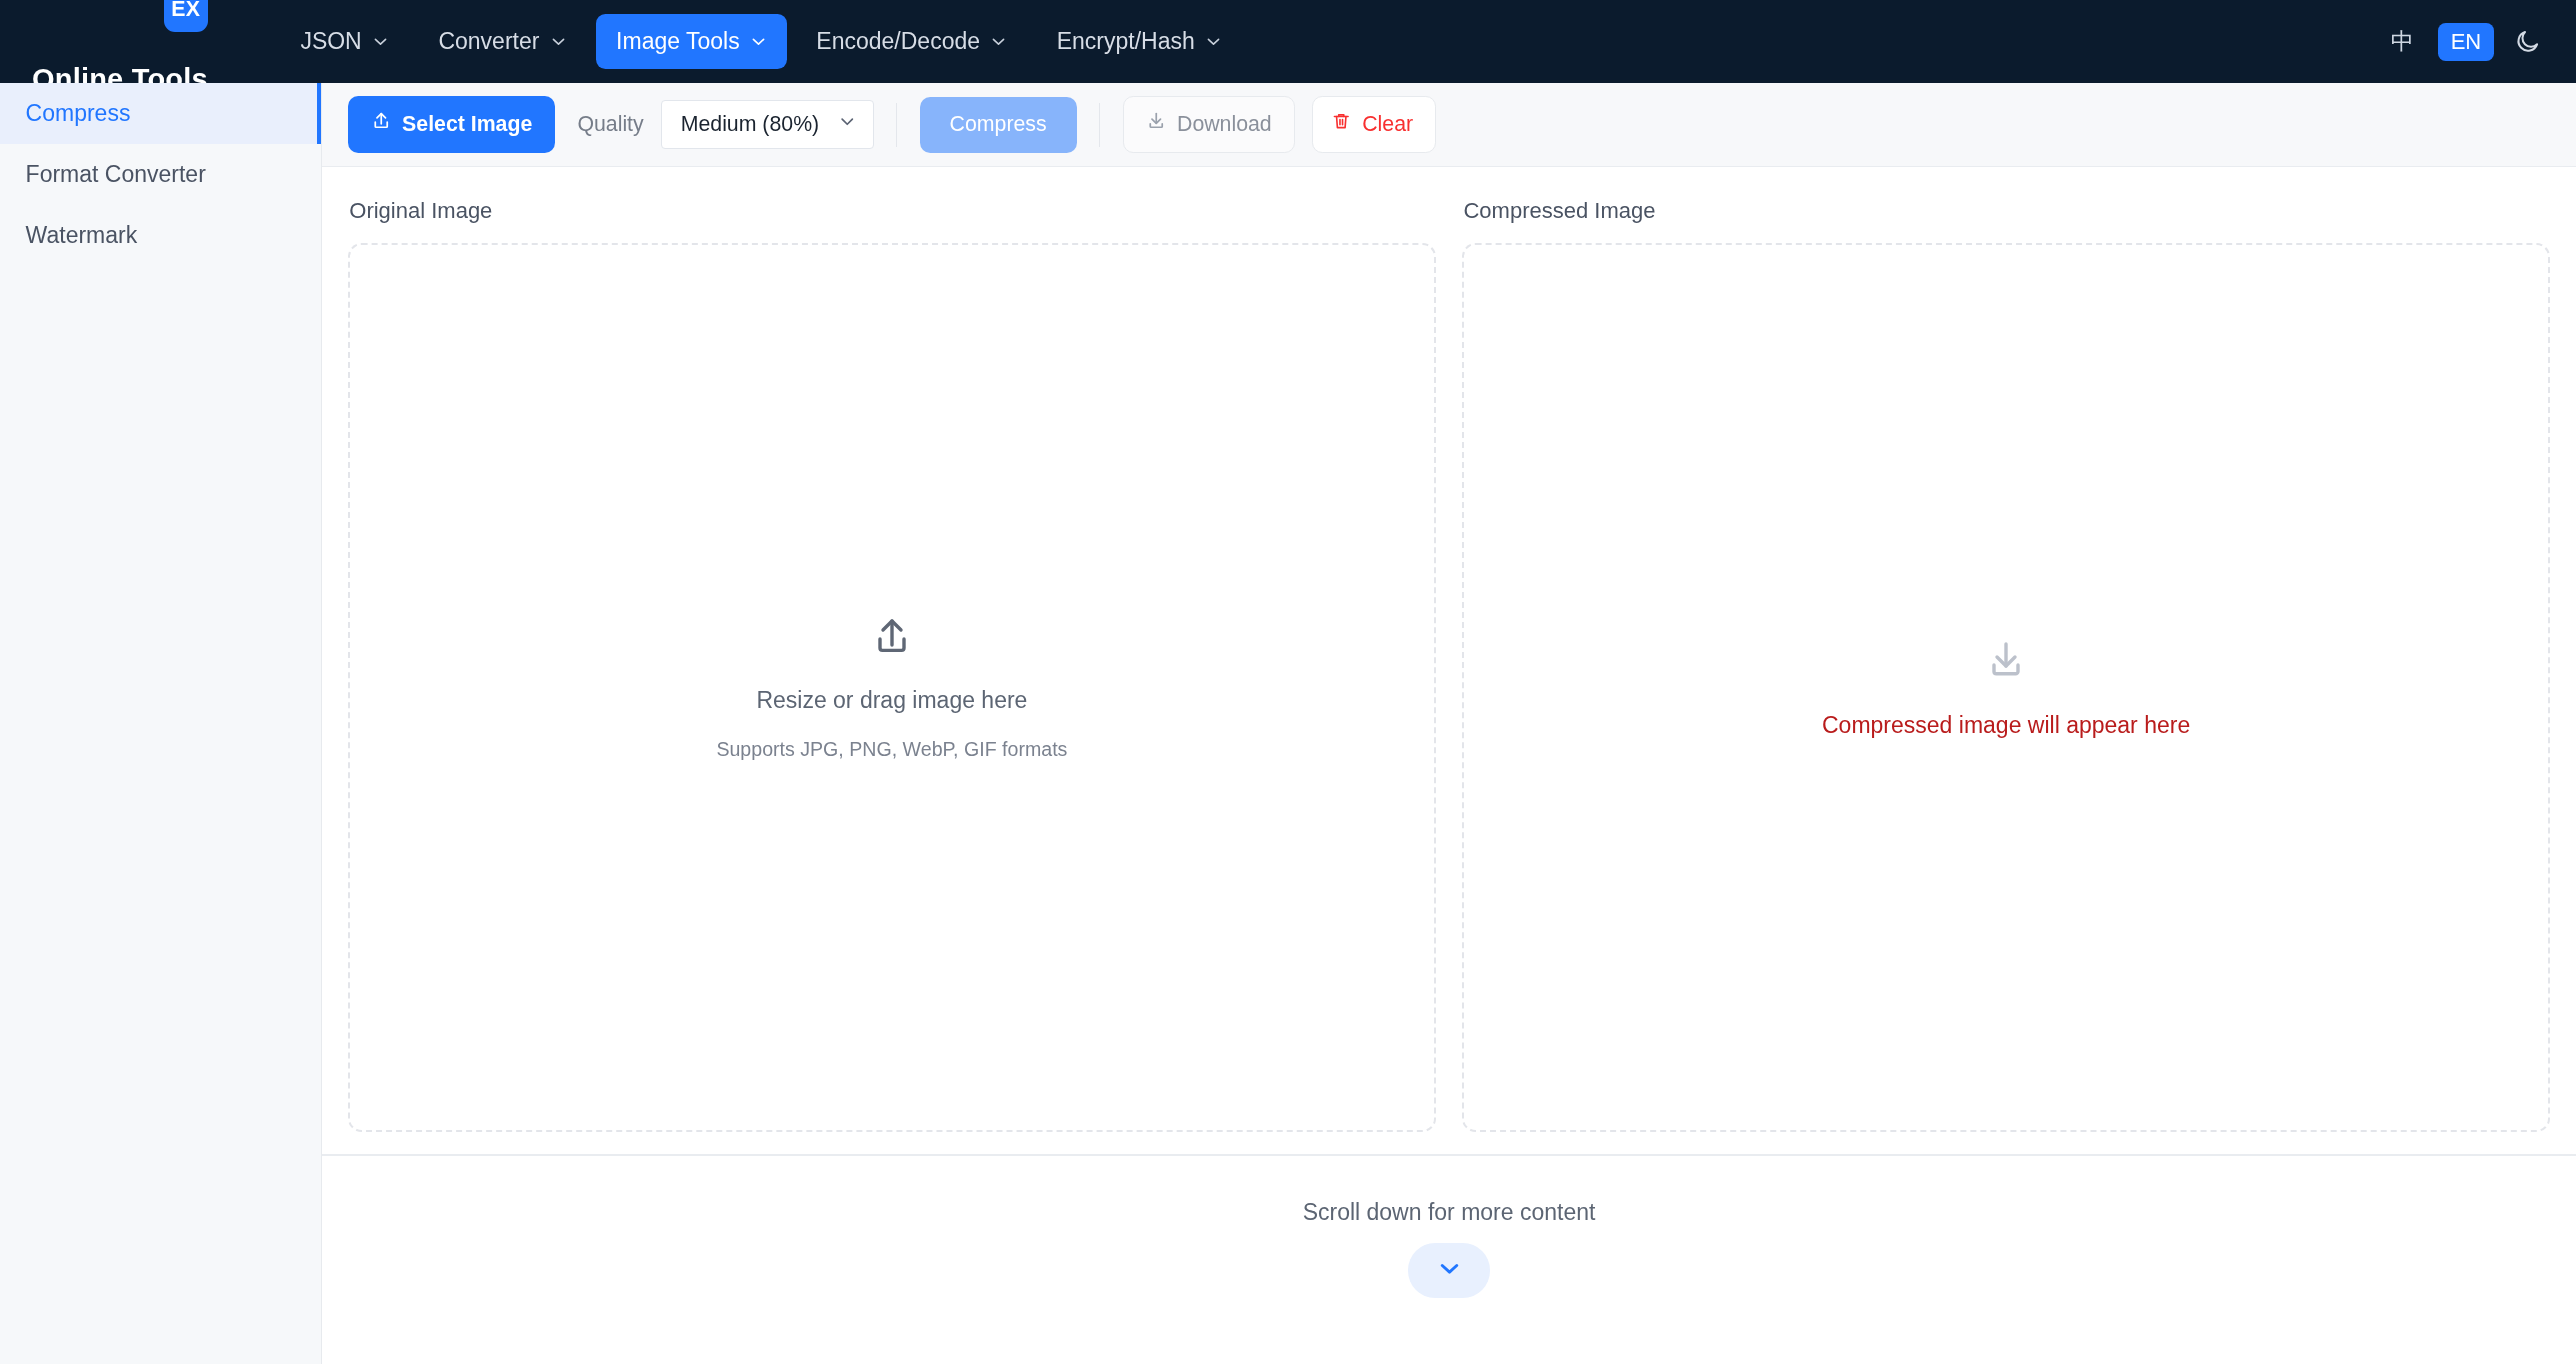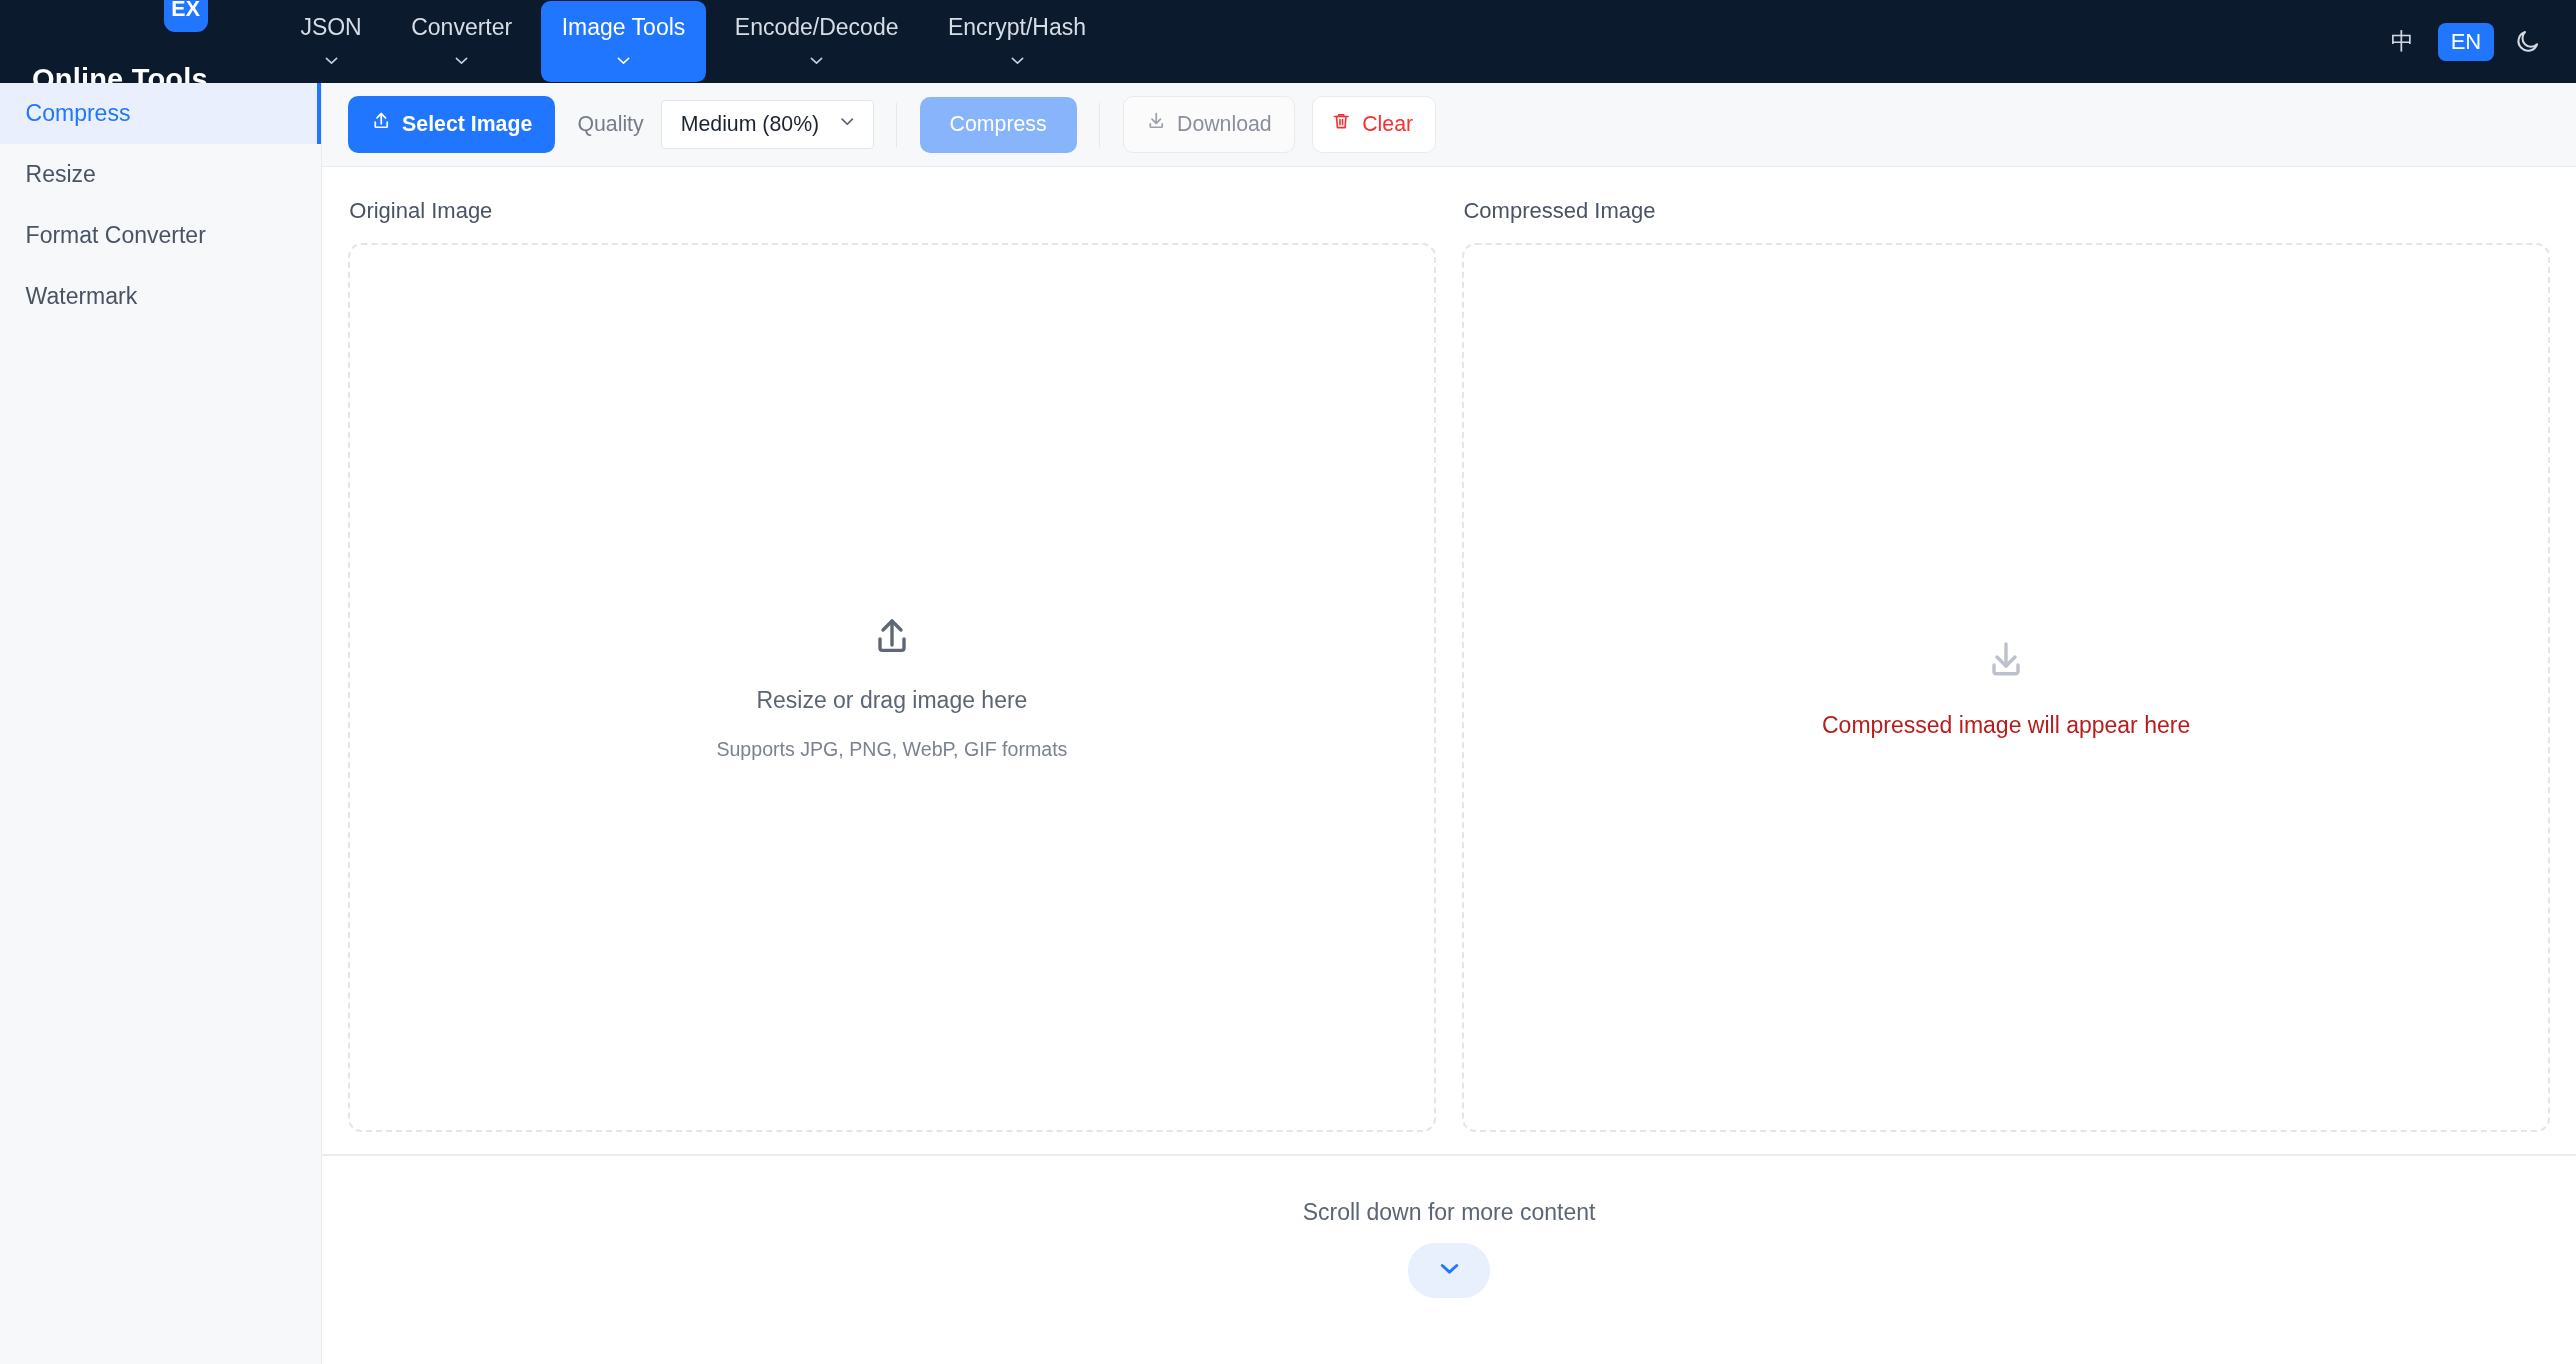--- a/index.html
+++ b/index.html
@@ -29,21 +29,20 @@
   }
   .brand-title { color: #ffffff; font-size: 29px; font-weight: bold; letter-spacing: 0.2px; }
 
   .nav-menu { display: flex; align-items: center; margin-left: 72px; gap: 8.5px; }
   .nav-item {
     display: flex; align-items: center; gap: 10.2px;
     color: #d7dde6; font-size: 23px;
     padding: 13.6px 20.5px;
     border-radius: 9.4px;
     white-space: nowrap;
-    flex-direction: column;
   }
   .nav-item.active { background: #2176ff; color: #ffffff; }
   .caret { display: inline-block; }
   .caret svg { display: block; }
 
   .nav-right {
     position: absolute; right: 34px; top: 0; height: 83px;
     display: flex; align-items: center; gap: 19px;
   }
   .lang-cn { color: #cfd7e2; font-size: 23px; padding: 3.4px 5.1px; }
@@ -215,23 +214,20 @@
       </svg>
     </div>
   </div>
 </div>
 
 <div class="layout">
 
   <div class="sidebar">
     <div class="side-item active">
       <span>Compress</span>
-    </div>
-    <div class="side-item">
-      <span>Resize</span>
     </div>
     <div class="side-item">
       <span>Format Converter</span>
     </div>
     <div class="side-item">
       <span>Watermark</span>
     </div>
   </div>
 
   <div class="main">

